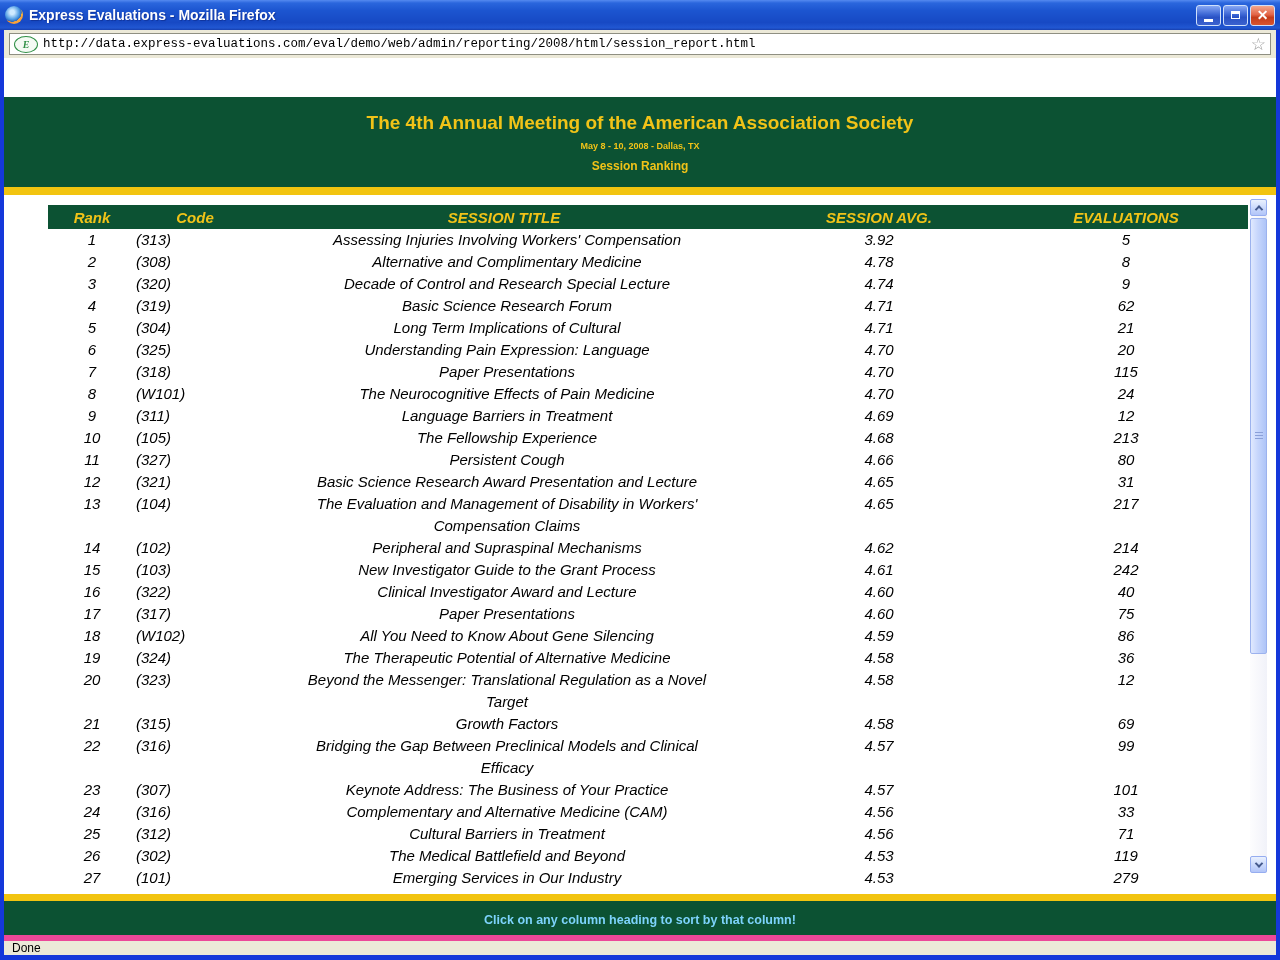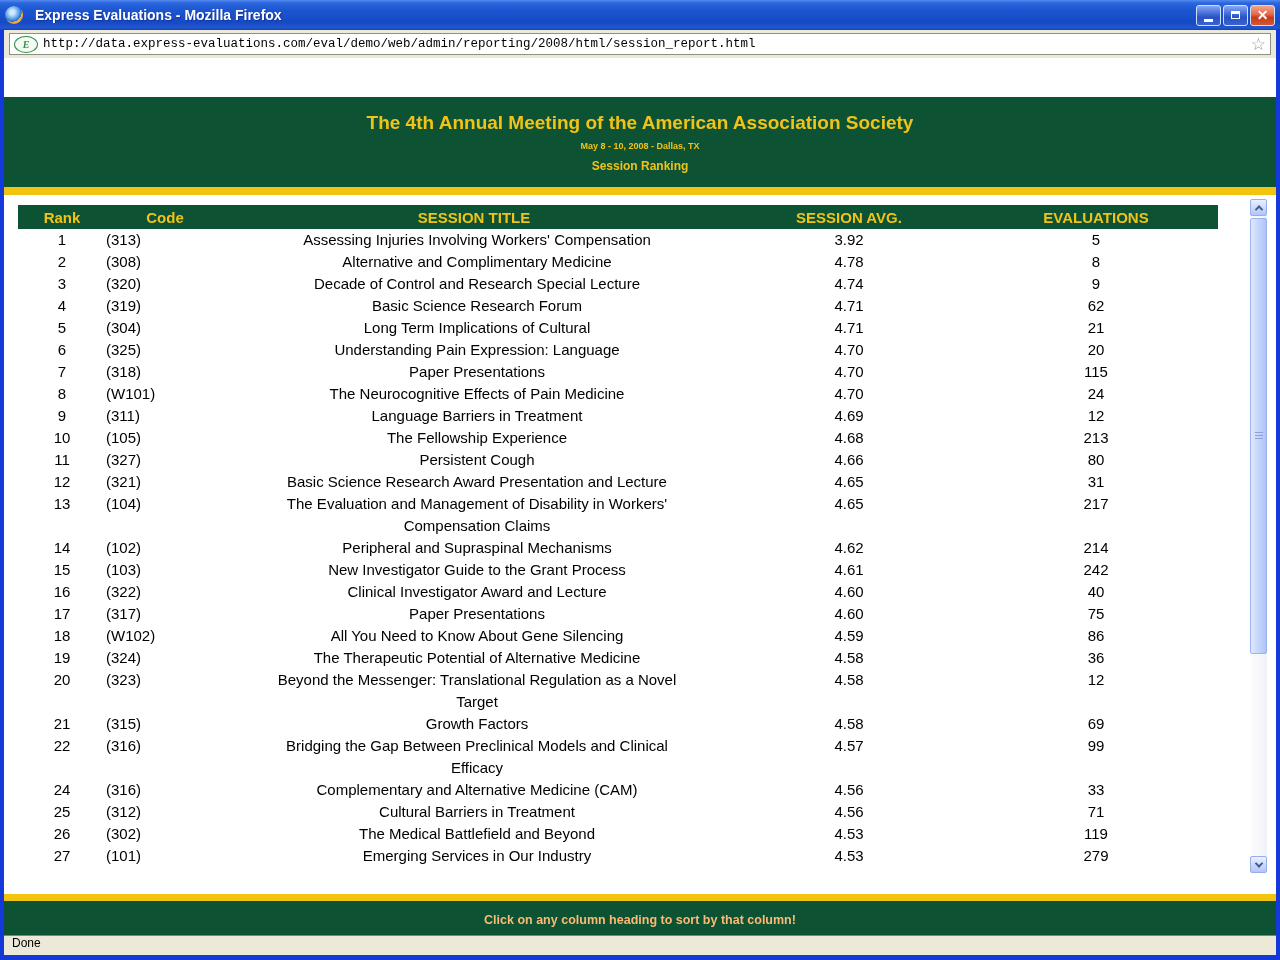--- a/index.html
+++ b/index.html
@@ -1,21 +1,21 @@
 <!DOCTYPE html>
 <html><head>
 <meta charset="utf-8">
 <style>
   html,body{margin:0;padding:0;}
   body{width:1280px;height:960px;overflow:hidden;font-family:"Liberation Sans",sans-serif;background:#1538da;position:relative;}
 
   
   .titlebar{position:absolute;left:0;top:0;right:0;height:30px;
     background:linear-gradient(180deg,#558af0 0%,#2a66dd 10%,#1c55d0 35%,#1749c4 75%,#2157d2 93%,#173fae 100%);
-    display:flex;align-items:center;padding:0 5px;gap:12px;box-sizing:border-box;}
+    display:flex;align-items:center;padding:0 5px;gap:6px;box-sizing:border-box;}
   .ff-icon{width:18px;height:18px;border-radius:50%;flex:0 0 auto;
     background:
       radial-gradient(circle at 40% 35%, #cfeaff 0 14%, #5aa3e6 42%, #2a6cc0 58%, rgba(0,0,0,0) 60%),
       conic-gradient(from 110deg,#f7a23b 0 20%,#e4641c 45%,#b34a10 55%,#f7c93b 80%,#f7a23b 100%);}
   .win-title{color:#fff;font-weight:bold;font-size:14px;text-shadow:1px 1px 1px #10339a;flex:1;white-space:nowrap;overflow:hidden;}
   .win-btns{display:flex;gap:2px;}
   .win-btn{width:25px;height:21px;border-radius:3px;border:1px solid #cfe0fb;display:flex;align-items:center;justify-content:center;cursor:default;box-sizing:border-box;}
   .btn-blue{background:linear-gradient(180deg,#86a7f4 0%,#3c66d4 45%,#2a52c4 60%,#3b62cf 100%);}
   .btn-close{background:linear-gradient(180deg,#f3a78c 0%,#e36548 45%,#c43c1b 60%,#d8552f 100%);}
   .glyph-min{width:9px;height:3px;background:#fff;margin-top:10px;}
@@ -33,21 +33,21 @@
   
   .viewport{position:absolute;left:4px;right:4px;top:58px;bottom:25px;background:#fff;overflow:hidden;}
   .green-header{height:90px;background:#0c5233;text-align:center;color:#f1c318;box-sizing:border-box;padding-top:15px;margin-top:39px;}
   .page-title{font-size:19px;font-weight:bold;margin:0;}
   .page-subtitle{font-size:9px;font-weight:bold;margin-top:7px;}
   .page-reportname{font-size:12px;font-weight:bold;margin-top:8px;}
   .gold-stripe{height:8px;background:#f2c410;}
   .gold-stripe2{height:7px;background:#f2c410;}
 
   .scrollarea{position:relative;height:699px;background:#fff;overflow:hidden;}
-  table.session{position:absolute;left:14px;top:10px;width:1200px;border-collapse:collapse;table-layout:fixed;}
+  table.session{position:absolute;left:44px;top:10px;width:1200px;border-collapse:collapse;table-layout:fixed;font-style:italic;}
   table.session th{background:#0c5233;color:#f1c318;font-weight:bold;font-size:15px;height:24px;text-align:center;padding:0;cursor:pointer;}
   table.session td{font-size:15px;line-height:22px;vertical-align:top;color:#000;padding:0;}
   .c-rank{text-align:center;}
   .c-code{text-align:left;}
   .c-title{text-align:center;padding-left:6px !important;white-space:pre-line;}
   .c-avg{text-align:center;}
   .c-evals{text-align:center;}
 
   
   .scrollbar{position:absolute;left:1246px;top:4px;width:17px;height:674px;background:linear-gradient(90deg,#fdfdfe,#f1f2f9);}
@@ -59,29 +59,29 @@
   .chev{width:6px;height:6px;border-style:solid;border-color:#44598c;border-width:0;box-sizing:border-box;}
   .chev-up{border-top-width:2px;border-left-width:2px;transform:rotate(45deg) translate(1px,1px);}
   .chev-down{border-bottom-width:2px;border-right-width:2px;transform:rotate(45deg) translate(-1px,-1px);}
   .sb-thumb{position:absolute;left:0;top:19px;width:17px;height:436px;border-radius:2px;box-sizing:border-box;
     background:linear-gradient(90deg,#e0e9fe 0%,#c7d6fc 45%,#aec4f7 100%);border:1px solid #9cb2ee;cursor:grab;}
   .sb-grip{position:absolute;left:4px;top:50%;width:8px;height:8px;margin-top:-4px;
     background:repeating-linear-gradient(180deg,#8ba0d8 0 1px,rgba(0,0,0,0) 1px 3px);}
 
   
   .green-footer{height:73px;background:#0c5233;text-align:center;box-sizing:border-box;padding-top:12px;}
-  .sort-hint{color:#fdba74;font-size:12.5px;font-weight:bold;}
+  .sort-hint{color:#7dd3fc;font-size:12.5px;font-weight:bold;}
   .return-btn{margin-top:8px;font-family:"Liberation Sans",sans-serif;font-size:13px;color:#000;
     background:linear-gradient(180deg,#fdfdfa 0%,#f0eee4 60%,#ddd9c8 100%);
     border:1px solid #71706a;border-radius:0;padding:2px 14px;
     box-shadow:inset 1px 1px 0 #ffffff, inset -1px -1px 0 #b8b5a6, 1px 1px 0 rgba(0,0,0,0.35);cursor:pointer;}
 
   
-  .statusbar{position:absolute;left:4px;right:4px;bottom:5px;height:20px;background:#ece9d8;border-top:1px solid #ec4899;
-    display:flex;padding:0 8px;box-sizing:border-box;font-size:12px;color:#000;}
+  .statusbar{position:absolute;left:4px;right:4px;bottom:5px;height:20px;background:#ece9d8;border-top:6px solid #ec4899;
+    display:flex;align-items:center;padding:0 8px;box-sizing:border-box;font-size:12px;color:#000;}
 </style>
 </head>
 <body>
 
 <div class="titlebar">
   <span class="ff-icon"></span>
   <span class="win-title">Express Evaluations - Mozilla Firefox</span>
   <span class="win-btns">
     <span class="win-btn btn-blue">
         <span class="glyph-min"></span>
@@ -304,20 +304,27 @@
 
   <tr>
     <td class="c-rank">22</td>
     <td class="c-code">(316)</td>
     <td class="c-title">Bridging the Gap Between Preclinical Models and Clinical
 Efficacy</td>
     <td class="c-avg">4.57</td>
     <td class="c-evals">99</td>
   </tr>
 
+  <tr>
+    <td class="c-rank">23</td>
+    <td class="c-code">(307)</td>
+    <td class="c-title">Keynote Address: The Business of Your Practice</td>
+    <td class="c-avg">4.57</td>
+    <td class="c-evals">101</td>
+  </tr>
 
   <tr>
     <td class="c-rank">24</td>
     <td class="c-code">(316)</td>
     <td class="c-title">Complementary and Alternative Medicine (CAM)</td>
     <td class="c-avg">4.56</td>
     <td class="c-evals">33</td>
   </tr>
 
   <tr>

